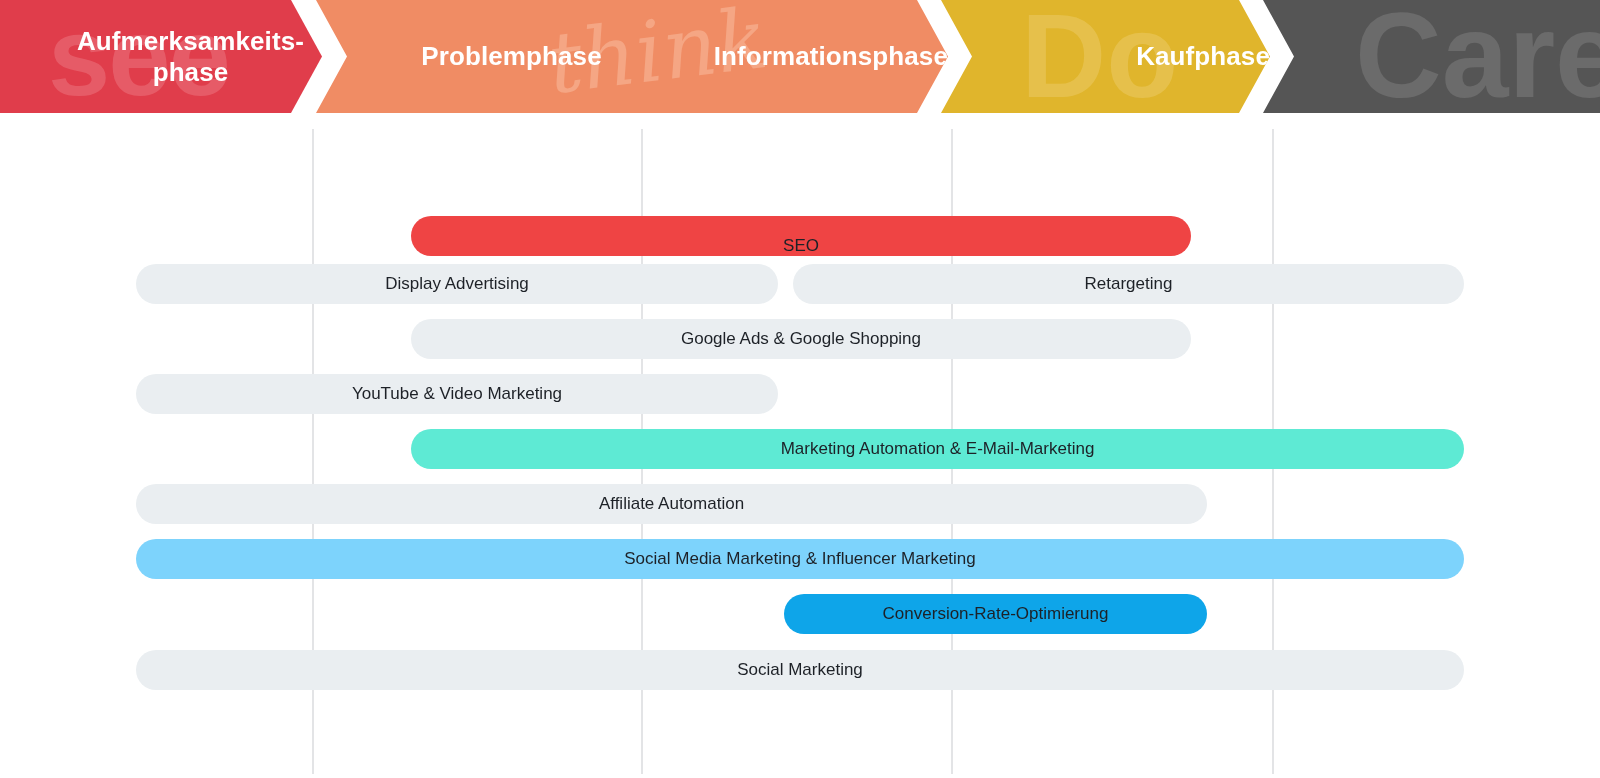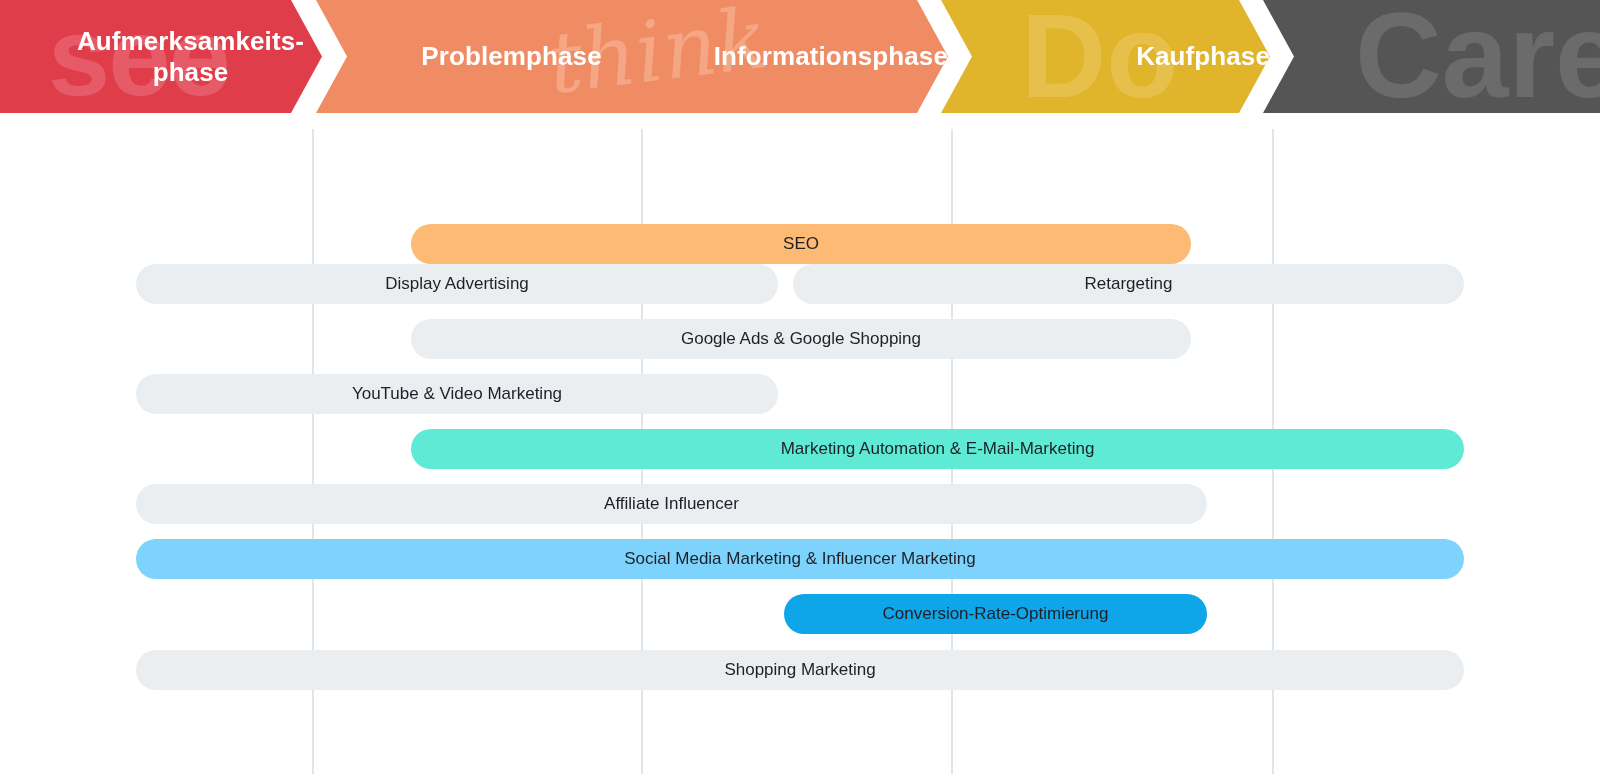--- a/index.html
+++ b/index.html
@@ -129,44 +129,44 @@
 </div>
 
 <div id="chart">
   <div id="grid-layer">
       <div class="divider" style="left: 312px;"></div>
       <div class="divider" style="left: 641px;"></div>
       <div class="divider" style="left: 951px;"></div>
       <div class="divider" style="left: 1272px;"></div>
     </div>
   <div id="bar-layer">
-      <div class="bar" style="left: 411px; width: 780px; top: 111px; background: #fdba74;">
+      <div class="bar" style="left: 411px; width: 780px; top: 103px; background: #ef4444; align-items: flex-end;">
         <span class="bar-label">SEO</span>
       </div>
       <div class="bar" style="left: 136px; width: 642px; top: 151px; background: rgb(234, 238, 241);">
         <span class="bar-label">Display Advertising</span>
       </div>
       <div class="bar" style="left: 793px; width: 671px; top: 151px; background: rgb(234, 238, 241);">
         <span class="bar-label">Retargeting</span>
       </div>
       <div class="bar" style="left: 411px; width: 780px; top: 206px; background: rgb(234, 238, 241);">
         <span class="bar-label">Google Ads &amp; Google Shopping</span>
       </div>
       <div class="bar" style="left: 136px; width: 642px; top: 261px; background: rgb(234, 238, 241);">
         <span class="bar-label">YouTube &amp; Video Marketing</span>
       </div>
       <div class="bar" style="left: 411px; width: 1053px; top: 316px; background: #5eead4;">
         <span class="bar-label">Marketing Automation &amp; E-Mail-Marketing</span>
       </div>
       <div class="bar" style="left: 136px; width: 1071px; top: 371px; background: rgb(234, 238, 241);">
-        <span class="bar-label">Affiliate Influencer</span>
+        <span class="bar-label">Affiliate Automation</span>
       </div>
       <div class="bar" style="left: 136px; width: 1328px; top: 426px; background: #7dd3fc;">
         <span class="bar-label">Social Media Marketing &amp; Influencer Marketing</span>
       </div>
       <div class="bar" style="left: 784px; width: 423px; top: 481px; background: #0ea5e9;">
         <span class="bar-label">Conversion-Rate-Optimierung</span>
       </div>
       <div class="bar" style="left: 136px; width: 1328px; top: 537px; background: rgb(234, 238, 241);">
-        <span class="bar-label">Shopping Marketing</span>
+        <span class="bar-label">Social Marketing</span>
       </div>
     </div>
 </div>
 
 </body></html>

